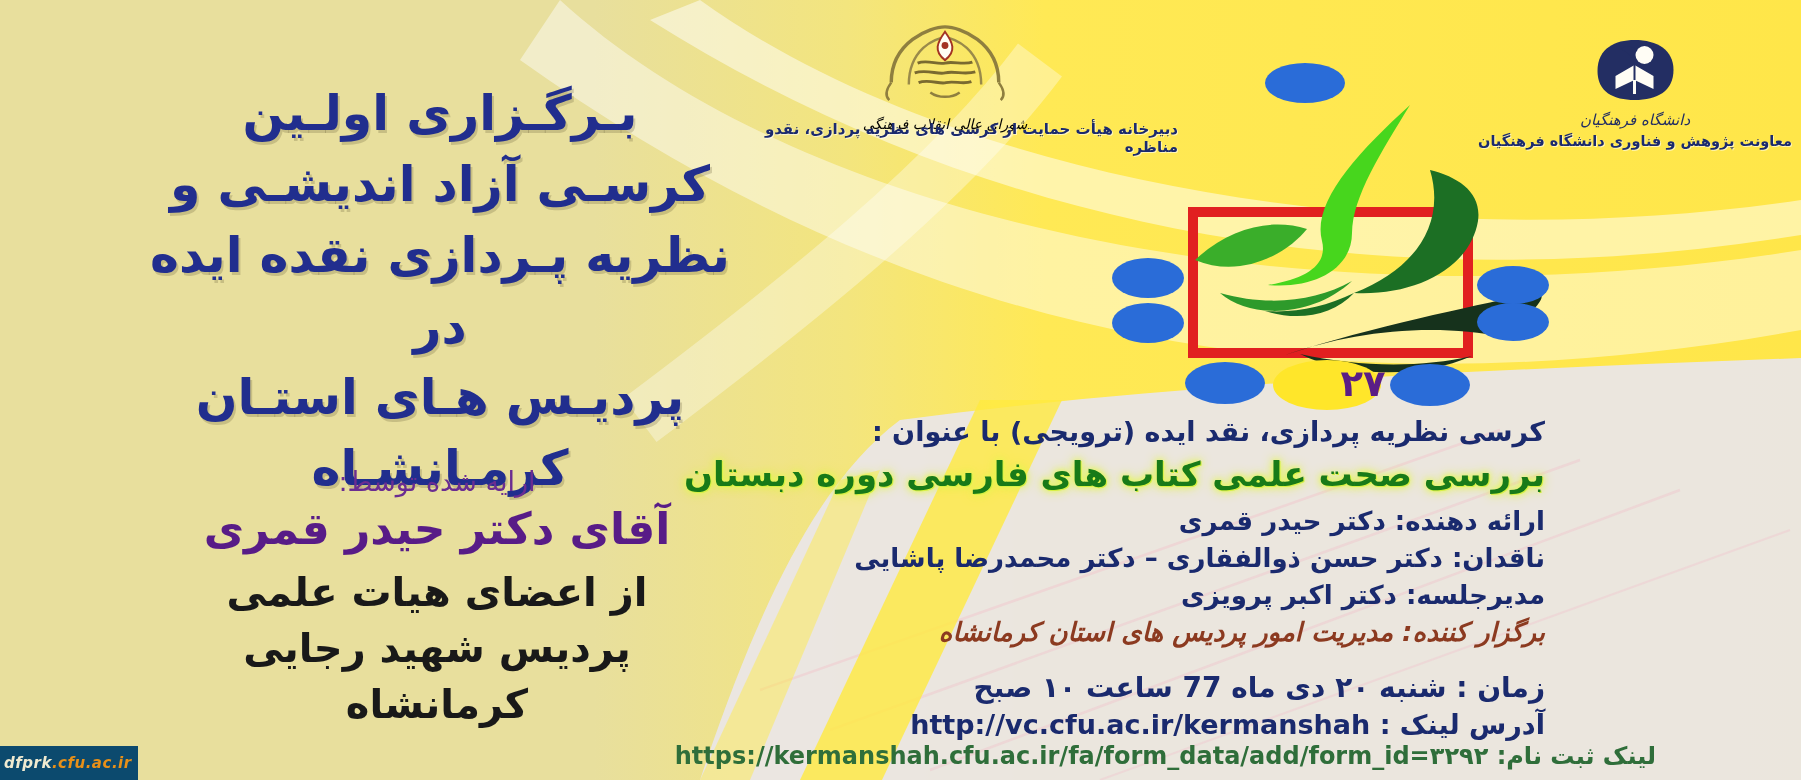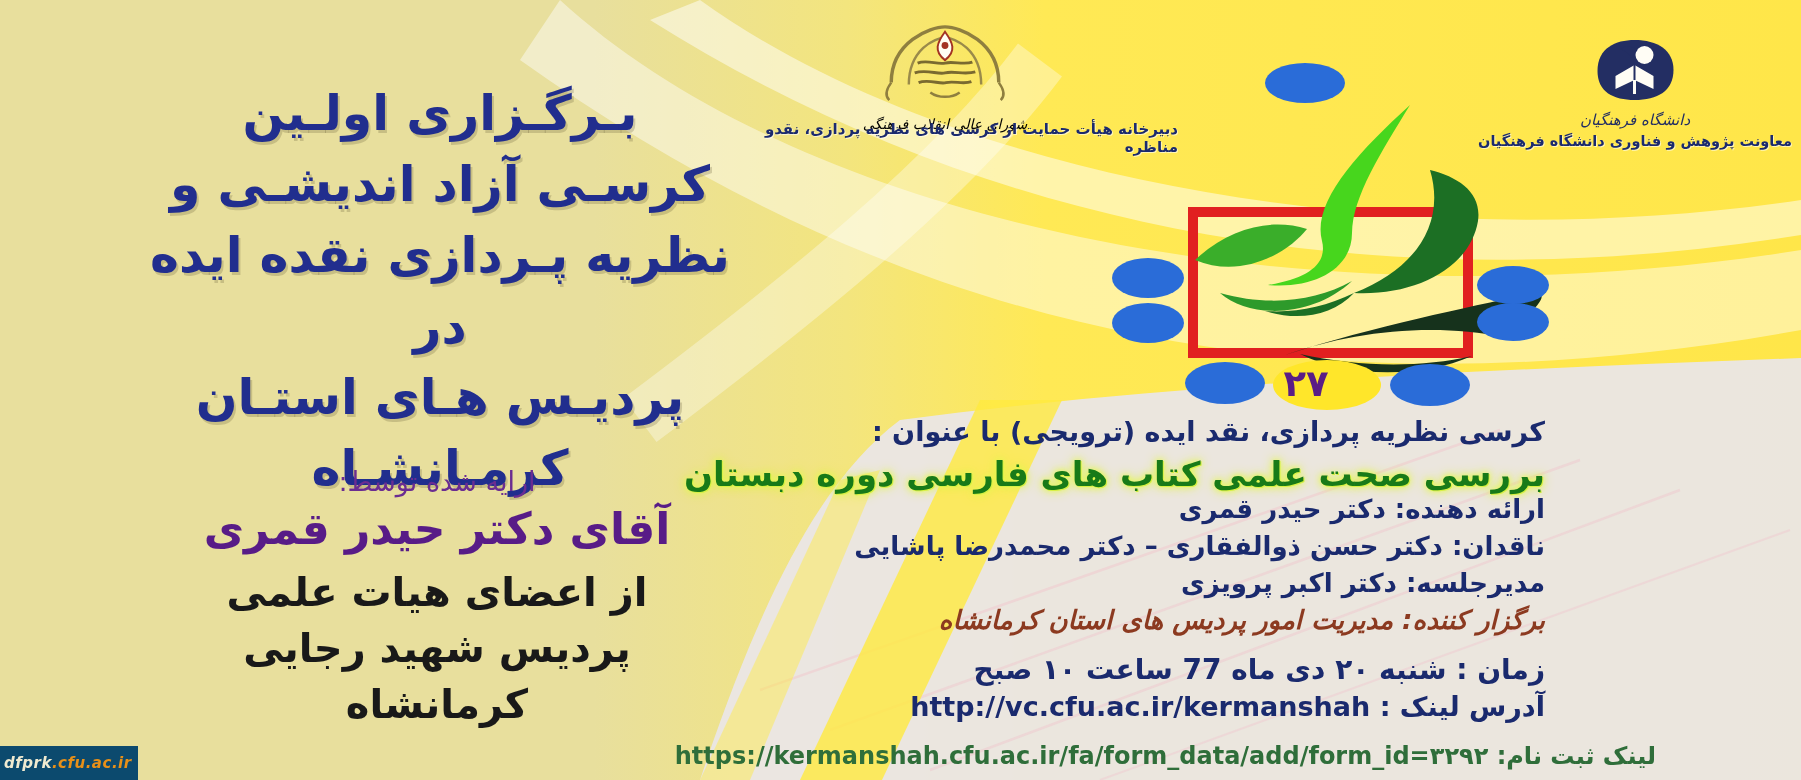--- a/index.html
+++ b/index.html
@@ -35,35 +35,35 @@
   .university{left:1455px;top:36px;width:360px;text-align:center;}
   .university .callig{direction:rtl;color:#232e63;font-size:15px;font-style:italic;margin-top:1px;}
   .university .caption{
     direction:rtl;color:#1b2a6e;font-weight:bold;font-size:14.5px;margin-top:4px;
     text-shadow:1px 1px 0 rgba(255,255,255,.6);
   }
 
   
   .chair-graphic{left:1100px;top:55px;width:470px;height:370px;}
   .badge-number{
-    left:1266px;top:360px;width:80px;height:48px;
+    left:1323px;top:360px;width:80px;height:48px;
     color:#5a1d86;font-weight:bold;font-size:37px;line-height:48px;
     text-align:center;direction:rtl;
   }
 
   
   .event{right:256px;top:416px;width:920px;direction:rtl;text-align:right;color:#1a2a6e;}
   .event .kursi{font-size:27px;font-weight:bold;margin-bottom:7px;}
   .event .title{
-    font-size:34px;font-weight:bold;color:#187a18;
+    font-size:34px;font-weight:bold;color:#187a18;margin-bottom:12px;
     text-shadow:0 0 6px #e6fb52,0 0 12px #dff23f,1px 1px 0 #c8e93a;
   }
   .event .person{font-size:26px;font-weight:bold;margin-bottom:7px;}
   .event .cert{font-size:23px;font-weight:bold;color:#cf2218;margin-bottom:5px;}
-  .event .organizer{font-size:26px;font-weight:bold;font-style:italic;color:#8c3a20;margin-bottom:18px;}
+  .event .organizer{font-size:26px;font-weight:bold;font-style:italic;color:#8c3a20;margin-bottom:24px;}
   .event .time{font-size:28px;font-weight:bold;margin-bottom:5px;}
   .event .link{font-size:27px;font-weight:bold;}
   .register{
     right:145px;top:742px;direction:rtl;
     font-size:24px;font-weight:bold;color:#2f6e3a;
   }
 
   
   .presented{left:172px;top:466px;width:530px;direction:rtl;text-align:center;}
   .presented .label{color:#6b2d91;font-size:27px;margin-bottom:6px;}

